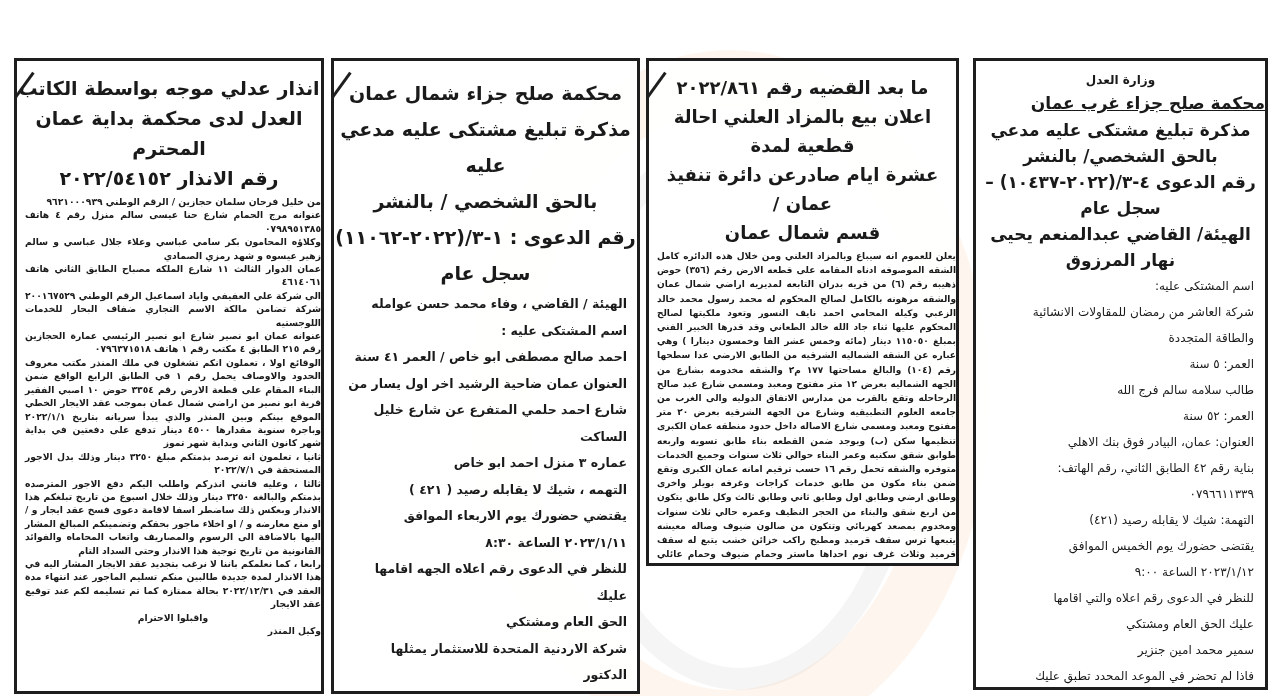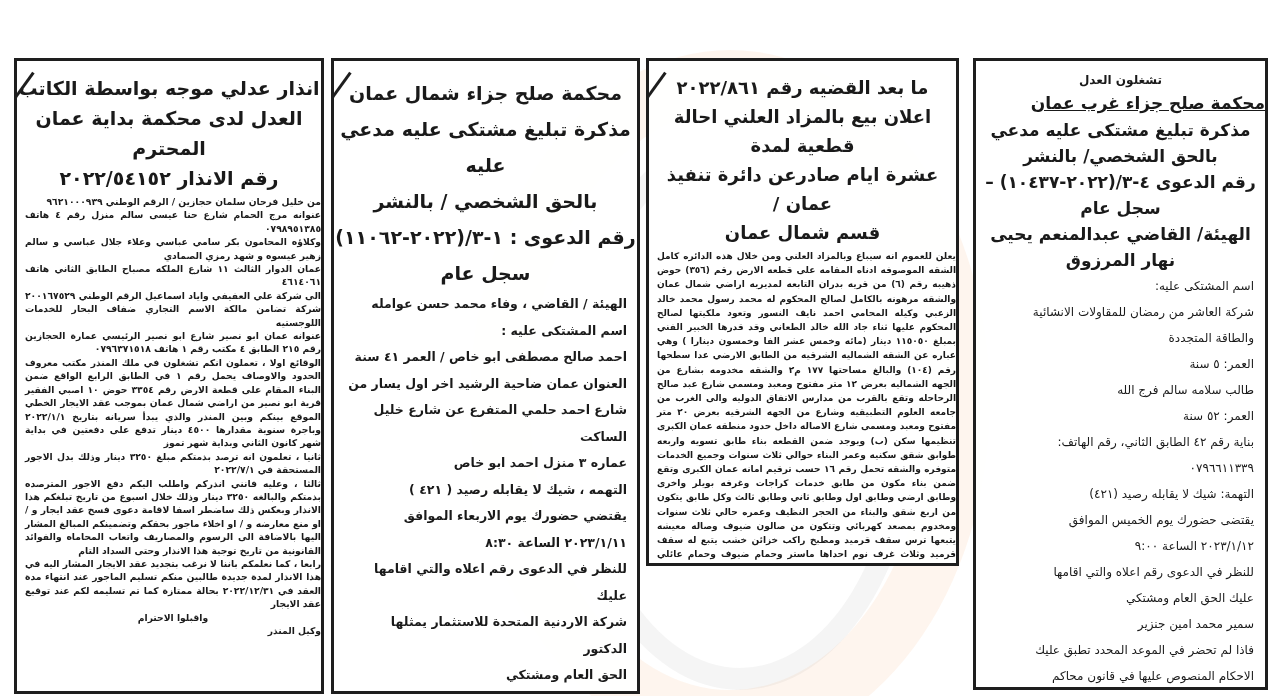--- a/index.html
+++ b/index.html
@@ -90,23 +90,23 @@
   <div class="body-mid">
     <div>الهيئة / القاضي ، وفاء محمد حسن عوامله</div>
     <div>اسم المشتكى عليه :</div>
     <div>احمد صالح مصطفى ابو خاص / العمر ٤١ سنة</div>
     <div>العنوان عمان ضاحية الرشيد اخر اول يسار من</div>
     <div>شارع احمد حلمي المتفرع عن شارع خليل الساكت</div>
     <div>عماره ٣ منزل احمد ابو خاص</div>
     <div>التهمه ، شيك لا يقابله رصيد ( ٤٢١ )</div>
     <div>يقتضي حضورك يوم الاربعاء الموافق</div>
     <div>٢٠٢٣/١/١١ الساعة ٨:٣٠</div>
-    <div>للنظر في الدعوى رقم اعلاه والتي اقامها عليك</div>
+    <div>للنظر في الدعوى رقم اعلاه الجهه اقامها عليك</div>
+    <div>الحق العام ومشتكي</div>
     <div>شركة الاردنية المتحدة للاستثمار يمثلها الدكتور</div>
-    <div>الحق العام ومشتكي</div>
     <div>ماهر احمد مفلح حوراني</div>
 
   </div>
 </div>
 
 <div class="ad ad3 cut">
   <div class="title">
     <div>ما بعد القضيه رقم ٢٠٢٢/٨٦١</div>
     <div>اعلان بيع بالمزاد العلني احالة قطعية لمدة</div>
     <div>عشرة ايام صادرعن دائرة تنفيذ عمان /</div>
@@ -115,32 +115,33 @@
   <div class="body-small">
     <p class="p">يعلن للعموم انه سيباع وبالمزاد العلني ومن خلال هذه الدائره كامل الشقه الموصوفه ادناه المقامه على قطعه الارض رقم (٣٥٦) حوض ذهيبه رقم (٦) من قريه بدران التابعه لمديريه اراضي شمال عمان والشقه مرهونه بالكامل لصالح المحكوم له محمد رسول محمد خالد الزعبي وكيله المحامي احمد نايف النسور وتعود ملكيتها لصالح المحكوم عليها ثناء جاد الله خالد الطعاني وقد قدرها الخبير الفني بمبلغ ١١٥٠٥٠ دينار (مائه وخمس عشر الفا وخمسون دينارا ) وهي عباره عن الشقه الشماليه الشرقيه من الطابق الارضي عدا سطحها رقم (١٠٤) والبالغ مساحتها ١٧٧ م٢ والشقه مخدومه بشارع من الجهه الشماليه بعرض ١٢ متر مفتوح ومعبد ومسمى شارع عبد صالح الرحاحله وتقع بالقرب من مدارس الاتفاق الدوليه والى الغرب من جامعه العلوم التطبيقيه وشارع من الجهه الشرقيه بعرض ٢٠ متر مفتوح ومعبد ومسمى شارع الاصاله داخل حدود منطقه عمان الكبرى تنظيمها سكن (ب) ويوجد ضمن القطعه بناء طابق تسويه واربعه طوابق شقق سكنيه وعمر البناء حوالي ثلاث سنوات وجميع الخدمات متوفره والشقه تحمل رقم ١٦ حسب ترقيم امانه عمان الكبرى وتقع ضمن بناء مكون من طابق خدمات كراجات وغرفه بويلر واخرى وطابق ارضي وطابق اول وطابق ثاني وطابق ثالث وكل طابق يتكون من اربع شقق والبناء من الحجر النظيف وعمره حالي ثلاث سنوات ومخدوم بمصعد كهربائي وتتكون من صالون ضيوف وصاله معيشه يتبعها ترس سقف قرميد ومطبخ راكب خزائن خشب يتبع له سقف قرميد وثلاث غرف نوم احداها ماستر وحمام ضيوف وحمام عائلي وغرفه غسيل والدهان فوتوشيني وتطبيع والاسقف جبسن بورد والشبابيك المنيوم دبل جلاس مقطع خاص مع حماية حديد مع شبك حمايه حديد مع اباجورات كهرباء وبلاط ارضيه الشقه سيراميك والجدران للمطبخ والحمامات سيراميك ويوجد فيربليس وتاسيس تدفئه والشقه مشغوله من قبل المحكوم عليها وغير مؤجره</p>
     <p class="p">فعلى من يرغب بالشراء الدخول الى موقع وزاره العدل للمزاوده الالكترونيا</p>
     <p class="p url">Auctions.moj.jo</p>
     <p class="p">خلال عشرة ايام من اليوم التالي لنشر هذا الاعلان ودفع ١٠٪ من القيمه المقدره كتامينات مزاود علما بان اجور النشر والطوابع والدلاله تعود على المزاود الاخير</p>
 
   </div>
 </div>
 
 <div class="ad ad4">
-  <div class="t-ministry">تشغلون العدل</div>
+  <div class="t-ministry">وزارة العدل</div>
   <div class="t-court">محكمة صلح جزاء غرب عمان</div>
   <div class="t-sub">مذكرة تبليغ مشتكى عليه مدعي بالحق الشخصي/ بالنشر</div>
   <div class="t-sub">رقم الدعوى ٤-٣/(٢٠٢٢-١٠٤٣٧) – سجل عام</div>
   <div class="t-sub">الهيئة/ القاضي عبدالمنعم يحيى نهار المرزوق</div>
   <div class="body-r">
     <div>اسم المشتكى عليه:</div>
     <div>شركة العاشر من رمضان للمقاولات الانشائية</div>
     <div>والطاقة المتجددة</div>
     <div>العمر: ٥ سنة</div>
     <div>طالب سلامه سالم فرج الله</div>
     <div>العمر: ٥٢ سنة</div>
+    <div>العنوان: عمان، البيادر فوق بنك الاهلي</div>
     <div>بناية رقم ٤٢ الطابق الثاني، رقم الهاتف:</div>
     <div>٠٧٩٦٦١١٣٣٩</div>
     <div>التهمة: شيك لا يقابله رصيد (٤٢١)</div>
     <div>يقتضى حضورك يوم الخميس الموافق</div>
     <div>٢٠٢٣/١/١٢ الساعة ٩:٠٠</div>
     <div>للنظر في الدعوى رقم اعلاه والتي اقامها</div>
     <div>عليك الحق العام ومشتكي</div>
     <div>سمير محمد امين جنزير</div>
     <div>فاذا لم تحضر في الموعد المحدد تطبق عليك</div>
     <div>الاحكام المنصوص عليها في قانون محاكم</div>

